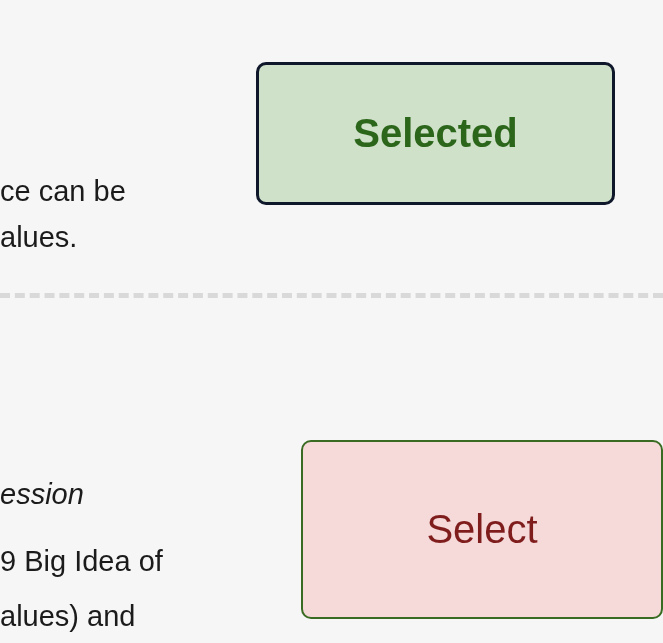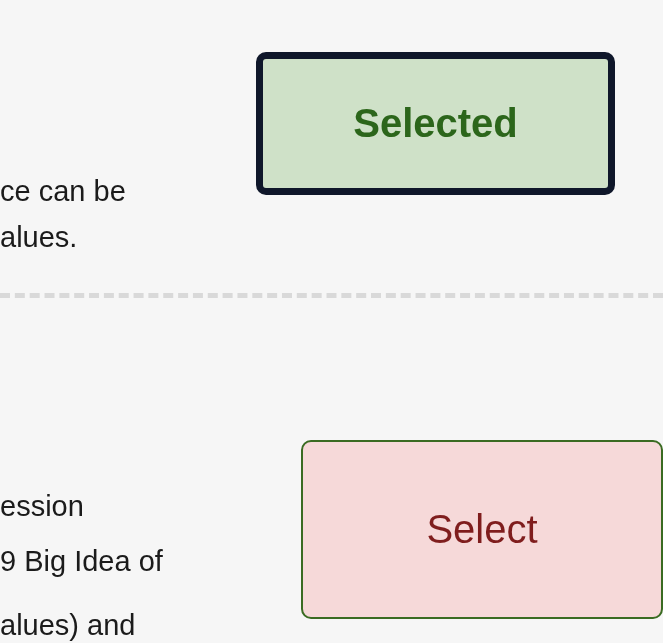--- a/index.html
+++ b/index.html
@@ -20,41 +20,41 @@
   .desc-line {
     position: absolute;
     left: 0;
     color: #1b1b1b;
     font-size: 29px;
     line-height: 1.1;
     white-space: nowrap;
   }
   .r1-l1 { top: 176px; }
   .r1-l2 { top: 222px; }
-  .r2-l1 { top: 491px; }
+  .r2-l1 { top: 479px; font-style: italic; }
   .r2-l2 { top: 546px; }
-  .r2-l3 { top: 601px; margin-top: 9px; }
+  .r2-l3 { top: 601px; }
 
   
   .choice-btn {
     position: absolute;
     display: flex;
     align-items: center;
     justify-content: center;
     border-radius: 10px;
     font-size: 40px;
     cursor: pointer;
   }
   .btn-selected {
     left: 256px;
-    top: 52px;
+    top: 62px;
     width: 359px;
     height: 143px;
     background: #cfe1c8;
-    border: 7px solid #0f172a;
+    border: 3px solid #0f172a;
     color: #2c661b;
     font-weight: 700;
   }
   .btn-unselected {
     left: 254px;
     top: 440px;
     width: 362px;
     height: 179px;
     background: #f6d9d9;
     border: 2px solid #3a6b22;

